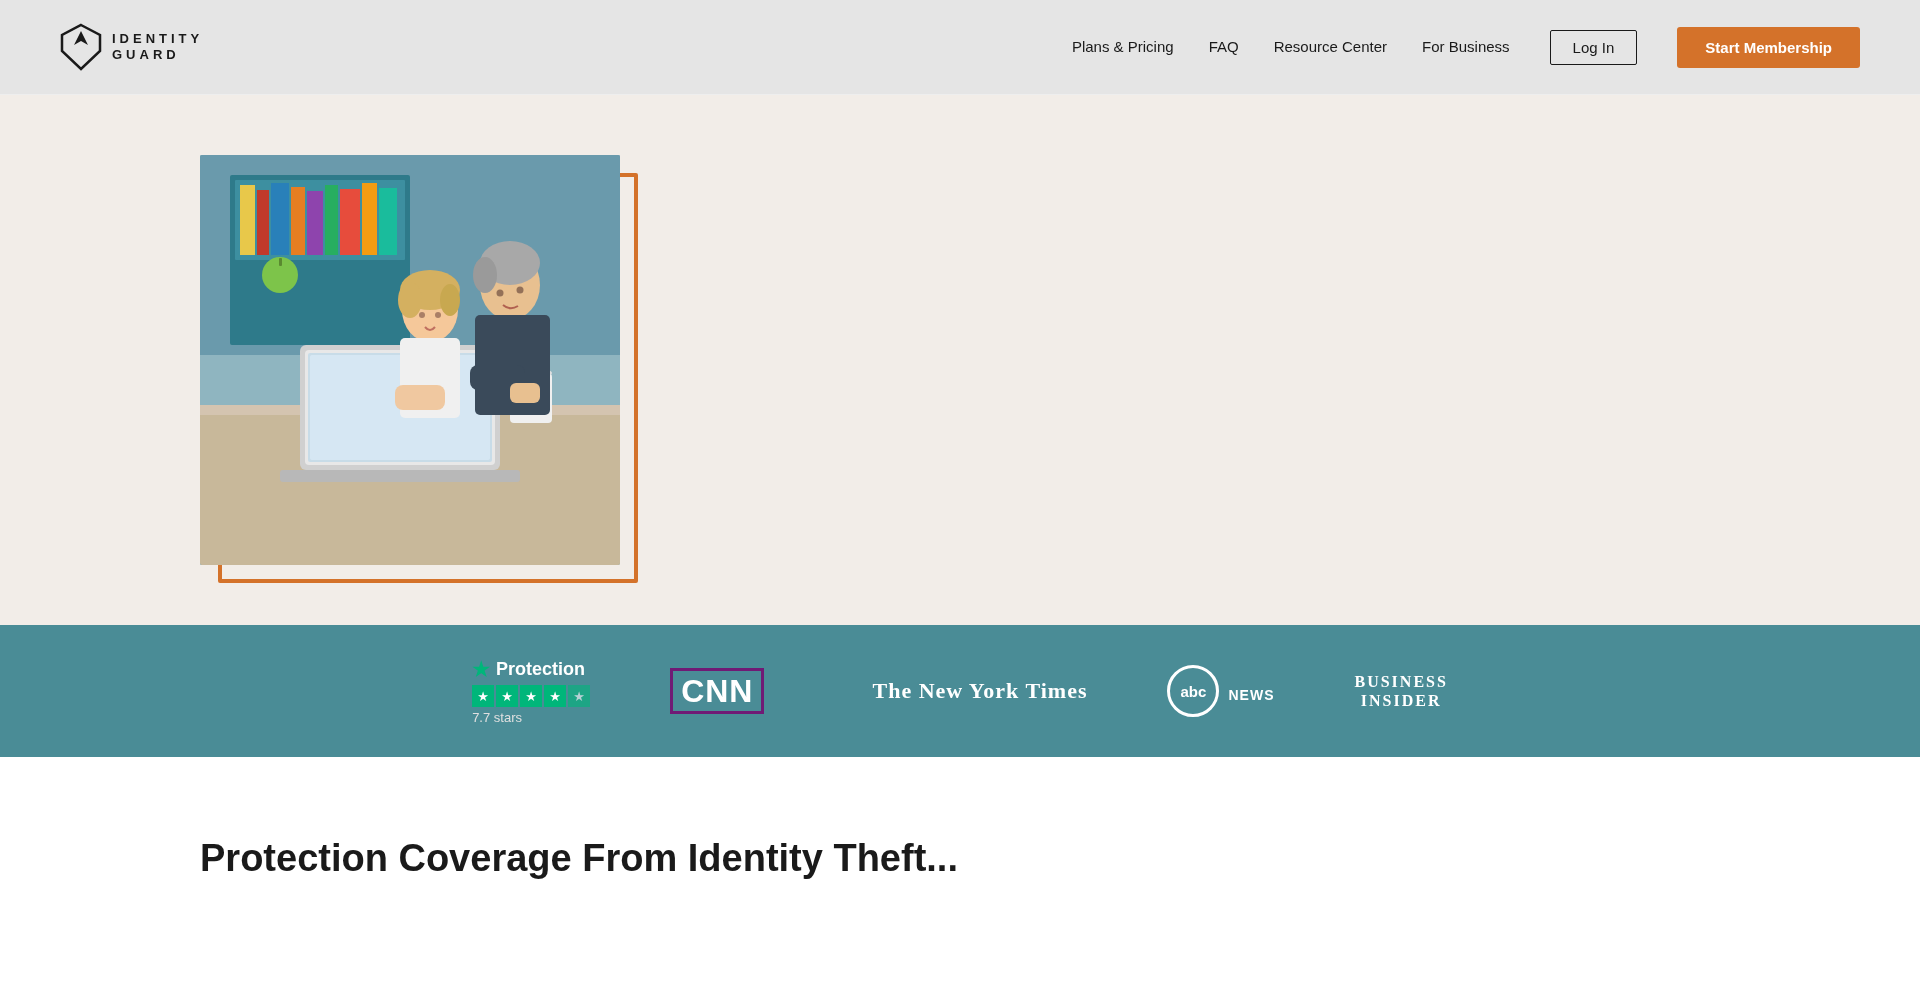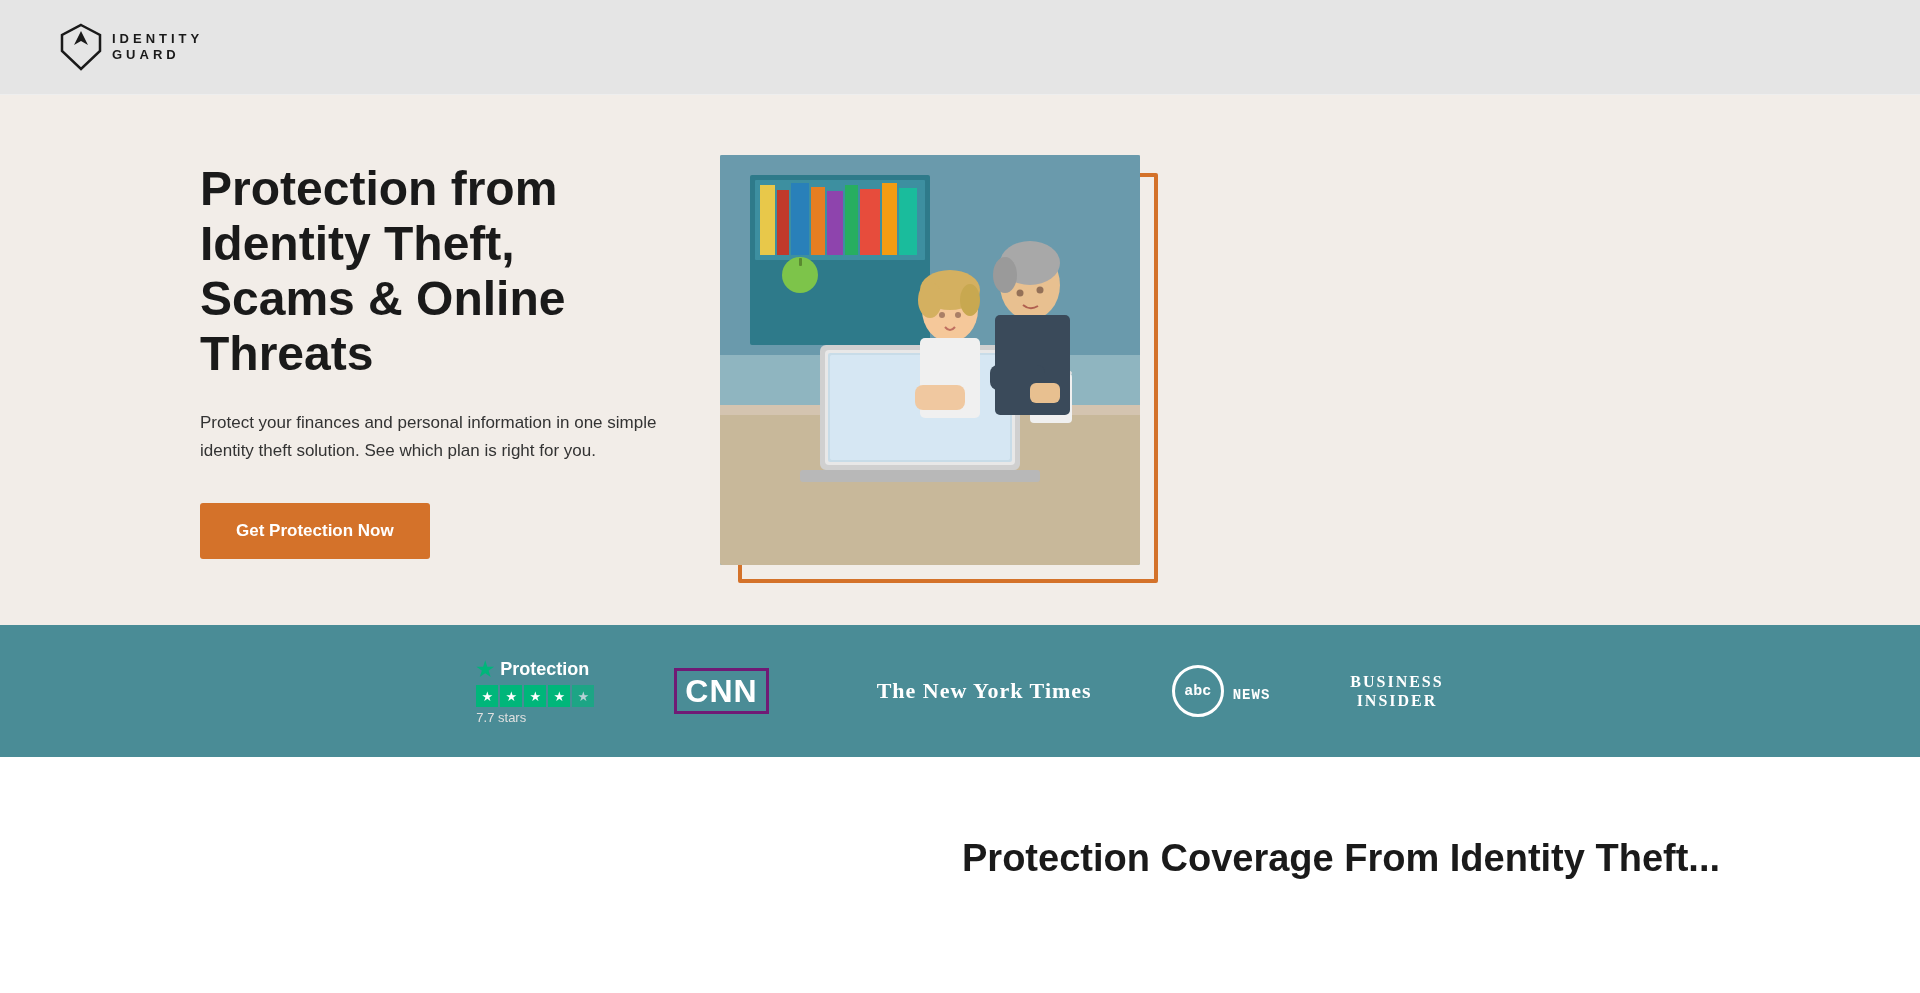--- a/index.html
+++ b/index.html
@@ -198,21 +198,20 @@
     .nyt-logo {
       font-family: 'Times New Roman', Times, serif;
       font-size: 22px;
       font-weight: 700;
       margin-left: 28px;
     }
     .abc-logo {
       display: flex;
       align-items: center;
       gap: 9px;
-      font-family: Liberation Mono, monospace;
     }
     .abc-circle {
       width: 52px;
       height: 52px;
       border-radius: 50%;
       border: 3px solid #fff;
       display: flex;
       align-items: center;
       justify-content: center;
       font-size: 15px;
@@ -231,21 +230,21 @@
       font-size: 16px;
       font-weight: 800;
       letter-spacing: 2px;
       font-family: Liberation Serif, serif;
     }
 
     
     .bottom-section {
       background: #fff;
       padding: 80px 200px 40px;
-      text-align: right;
+      text-align: left;
     }
     .bottom-title {
       font-size: 38px;
       font-weight: 800;
       color: #1a1a1a;
     }
   </style>
 </head>
 <body>
 
@@ -255,28 +254,35 @@
     <svg class="logo-icon" viewBox="0 0 42 48" fill="none" xmlns="http://www.w3.org/2000/svg">
       <path d="M21 2 L40 12 L40 28 L21 46 L2 28 L2 12 Z" fill="none" stroke="#1a1a1a" stroke-width="2.5"></path>
       <path d="M21 8 L14 22 L21 18 L28 22 Z" fill="#1a1a1a"></path>
     </svg>
     <div>
       <div class="logo-text" style="font-size:13px; letter-spacing:4px;">IDENTITY</div>
       <div class="logo-text" style="font-size:13px; letter-spacing:4px;">GUARD</div>
     </div>
   </div>
 
+  <div class="header-right">
+    <nav>
+      <ul class="nav-links">
+        <li><a href="#">Plans &amp; Pricing</a></li>
+        <li><a href="#">FAQ</a></li>
+        <li><a href="#">Resource Center</a></li>
+        <li><a href="#">For Business</a></li>
+      </ul>
+    </nav>
+    <button class="btn-login">Log In</button>
+    <button class="btn-start">Start Membership</button>
+  </div>
 </header>
 
 <section class="hero">
-  <div class="hero-content">
-    <h1 class="hero-title">Protection from Identity Theft, Scams &amp; Online Threats</h1>
-    <p class="hero-subtitle">Protect your finances and personal information in one simple identity theft solution. See which plan is right for you.</p>
-    <button class="btn-cta">Get Protection Now</button>
-  </div>
 
   <div class="hero-image-wrapper">
     <div class="hero-img-placeholder">
 
       <svg viewBox="0 0 420 410" xmlns="http://www.w3.org/2000/svg">
 
         <rect width="420" height="410" fill="#8fb5c0"></rect>
 
         <rect x="0" y="0" width="420" height="200" fill="#6a9aac"></rect>
 

